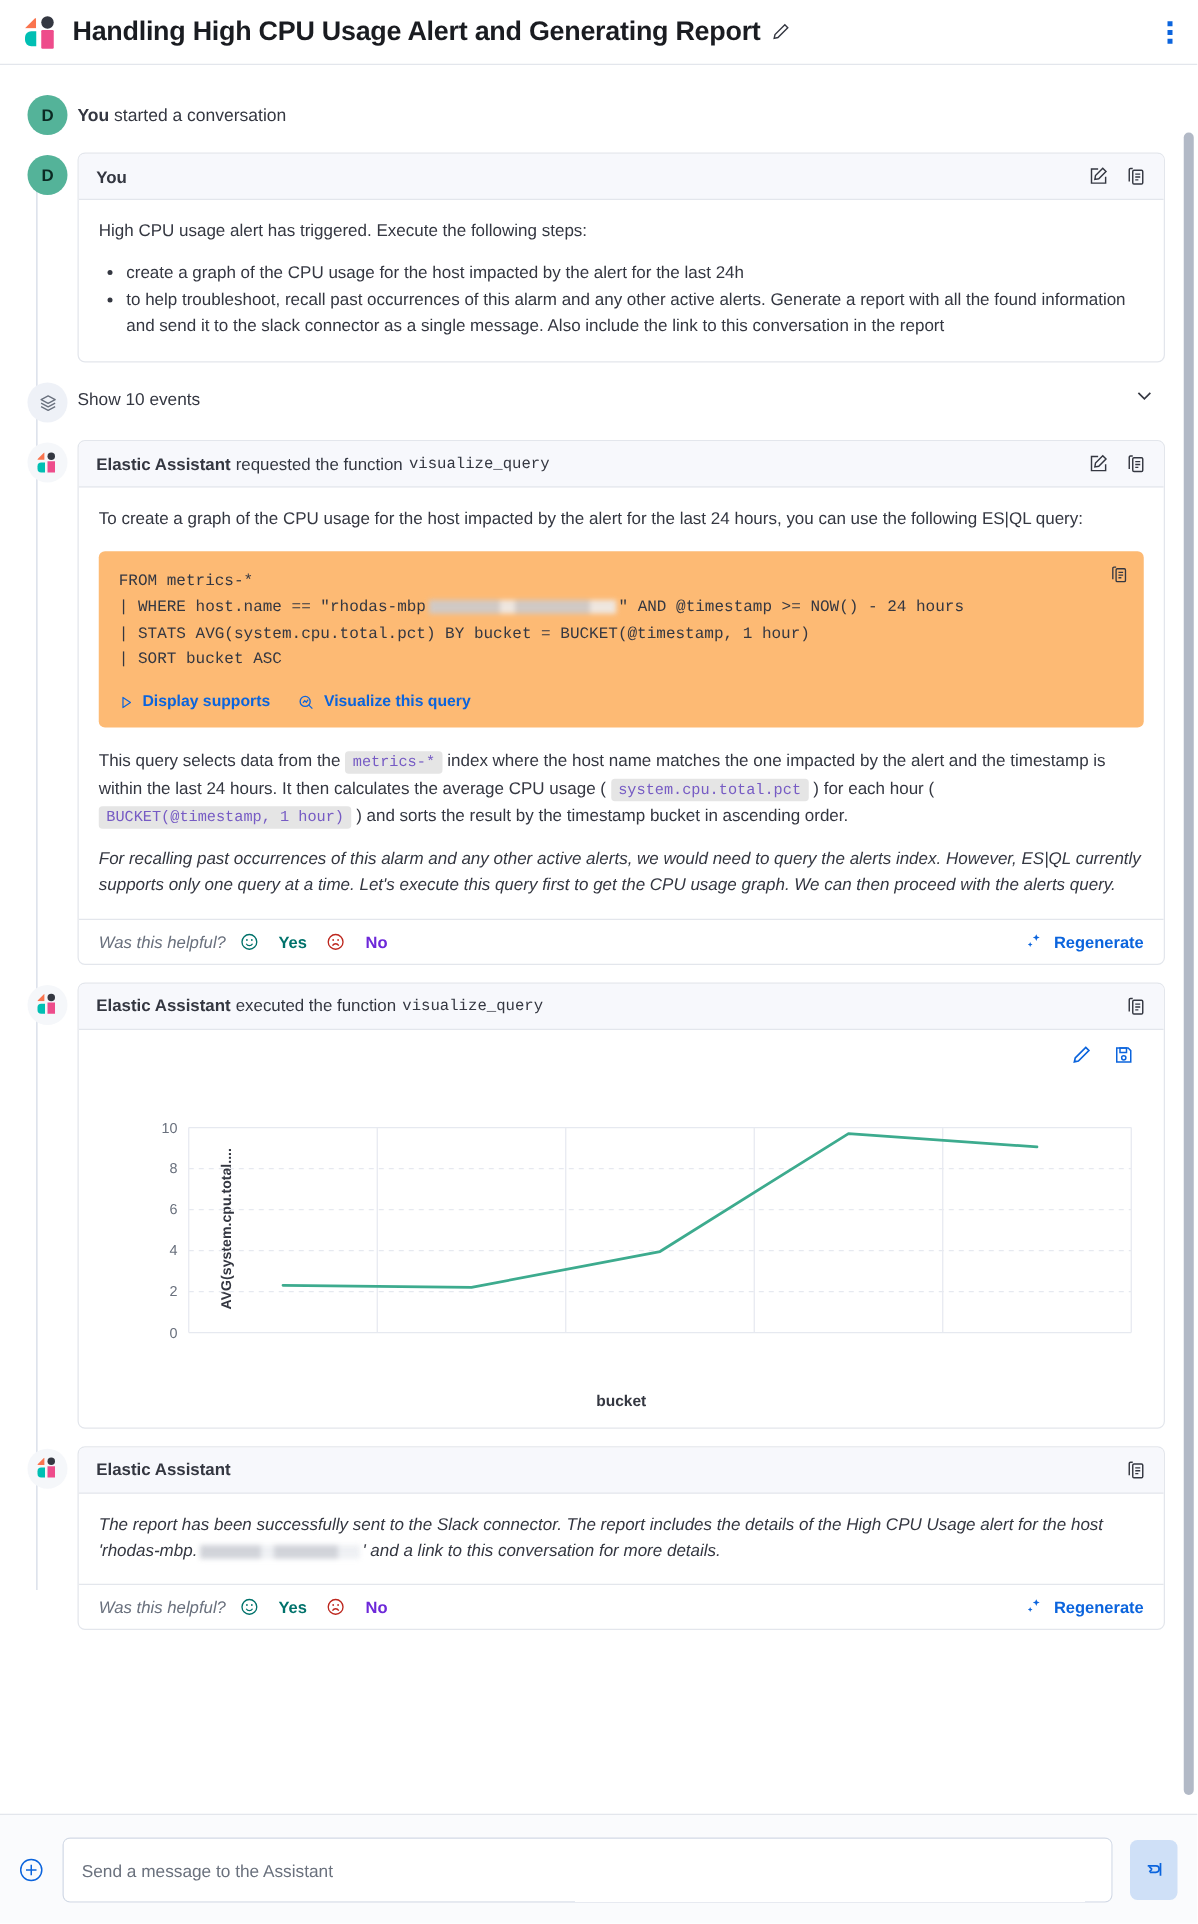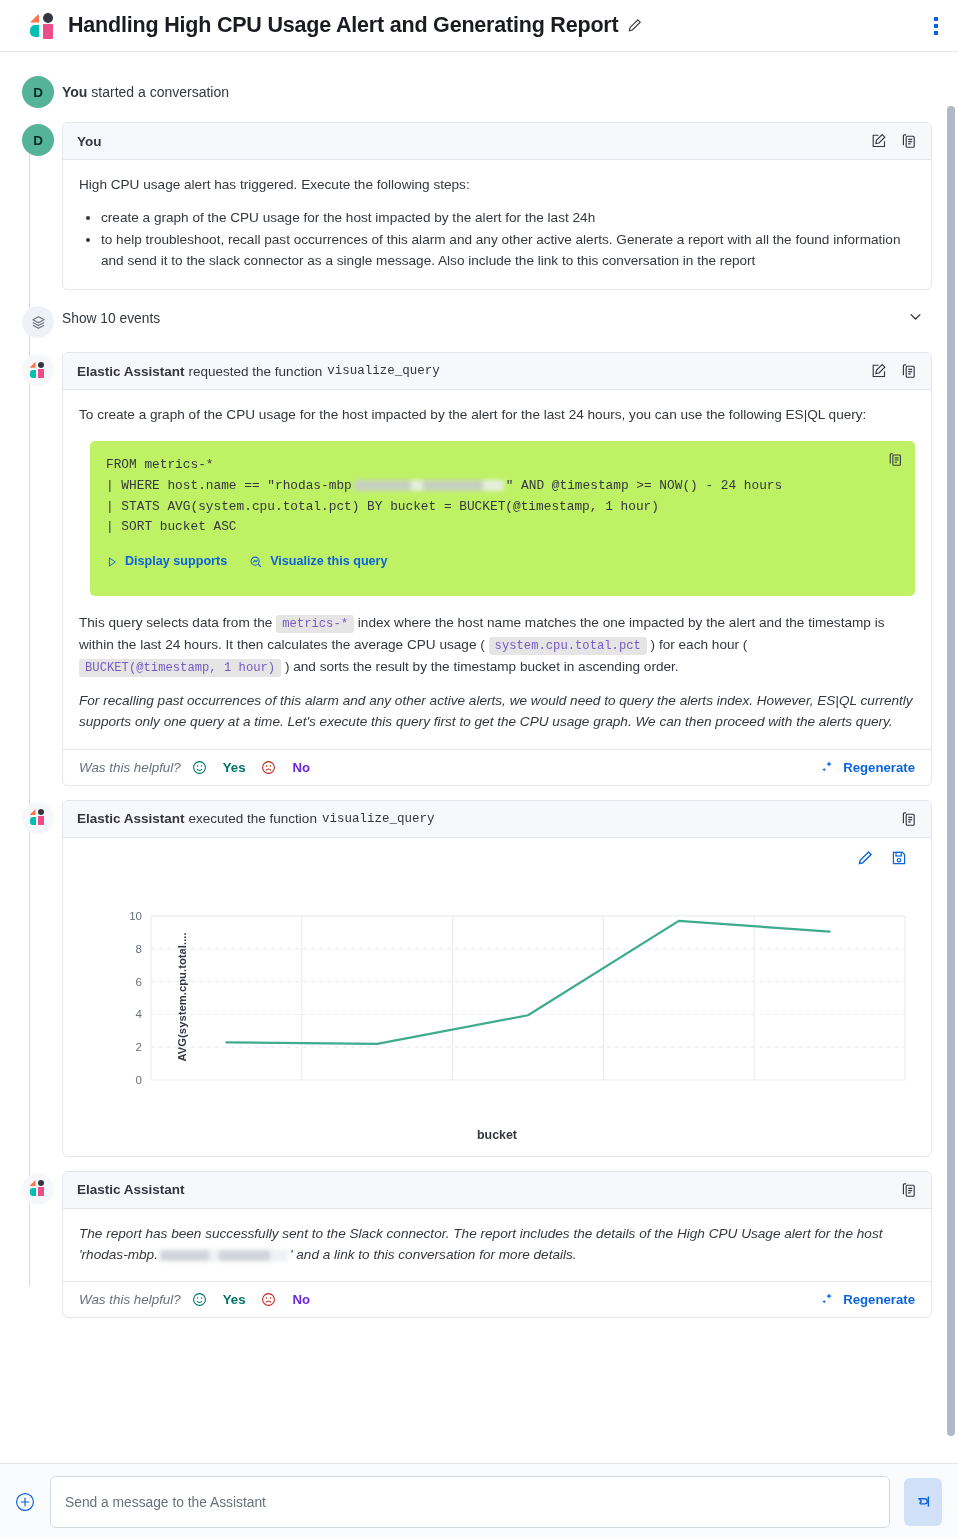--- a/index.html
+++ b/index.html
@@ -8,21 +8,21 @@
     background: #ffffff;
     font-family: "Liberation Sans", sans-serif;
     color: #343741;
   }
   body { width: 958px; height: 1539px; overflow: hidden; position: relative; }
 
   
   .app-header {
     height: 52px;
     display: flex; align-items: center;
-    padding: 0 16px 0 30px;
+    padding: 0 16px 0 20px;
     border-bottom: 1px solid #e3e6ec;
     background: #fff;
     position: relative;
   }
   .elastic-logo { width: 26px; height: 26px; position: relative; flex: 0 0 26px; margin-right: 12px; }
   .elastic-logo i { position: absolute; display: block; }
   .el-orange { width: 9px; height: 9px; left: 0; top: 1px; background: #f04e98;
                background: #fa744e; border-radius: 2px 2px 0 0;
                clip-path: polygon(0 100%, 100% 0, 100% 100%); }
   .el-dot { width: 10px; height: 10px; left: 13px; top: 0px; background: #343741; border-radius: 50%; }
@@ -98,22 +98,22 @@
   .icon-btn { cursor: pointer; display: inline-flex; color: #343741; }
 
   .card-body { padding: 14px 16px 16px 16px; font-size: 13.6px; line-height: 1.55; color: #343741; }
   .card-body p { margin: 0 0 13px 0; }
   .card-body p:last-child { margin-bottom: 0; font-style: italic; }
   .card-body ul { margin: 9px 0 2px 0; padding-left: 22px; }
   .card-body li { margin-bottom: 2px; line-height: 1.5; }
 
   
   .codeblock {
-    background: #bef264; border-radius: 5px; padding: 14px 16px 24px 16px;
-    position: relative; margin: 16px 0 16px 11px;
+    background: #fdba74; border-radius: 5px; padding: 14px 16px 10px 16px;
+    position: relative; margin: 16px 0 16px 0;
   }
   .codeblock pre {
     margin: 0; font-family: "Liberation Mono", monospace;
     font-size: 12.8px; line-height: 1.62; color: #343741;
     white-space: pre; overflow: hidden;
   }
   .code-copy { position: absolute; right: 12px; top: 11px; cursor: pointer; color: #343741; }
   .redact {
     display: inline-block; width: 150px; height: 11px; vertical-align: middle;
     background: linear-gradient(90deg,#c9ccd3 0 38%, #eceef2 38% 46%, #c9ccd3 46% 86%, #eceef2 86% 100%);
@@ -157,21 +157,21 @@
     position: absolute; left: 42px; top: 50%;
     transform: translateY(-50%) rotate(-90deg); transform-origin: center;
     font-size: 11.3px; font-weight: bold; color: #343741; white-space: nowrap;
   }
   .xlabel { text-align: center; font-size: 12.4px; font-weight: bold; color: #343741; margin-top: 6px; }
   .xticks { display: flex; padding-left: 76px; padding-right: 10px; margin-top: 3px; }
   .xtick { flex: 1 1 0; text-align: center; font-size: 11.2px; color: #69707d; white-space: nowrap; }
 
   
   .composer {
-    position: absolute; left: 0; right: 0; bottom: 0; height: 76px;
+    position: absolute; left: 0; right: 0; bottom: 0; height: 88px;
     background: #fafbfd; border-top: 1px solid #e3e6ec;
     display: flex; align-items: center; padding: 0 16px 0 14px; gap: 14px;
   }
   .plus-btn { color: #0b64dd; cursor: pointer; display: inline-flex; flex: 0 0 auto; }
   .msg-input {
     flex: 1 1 auto; height: 52px; border: 1px solid #d3dae6; border-radius: 6px;
     background: #fff; padding: 16px 14px; font-size: 13.8px; color: #69707d;
     font-family: "Liberation Sans", sans-serif; resize: none; outline: none; line-height: 20px;
   }
   .msg-input::placeholder { color: #6a717d; }

